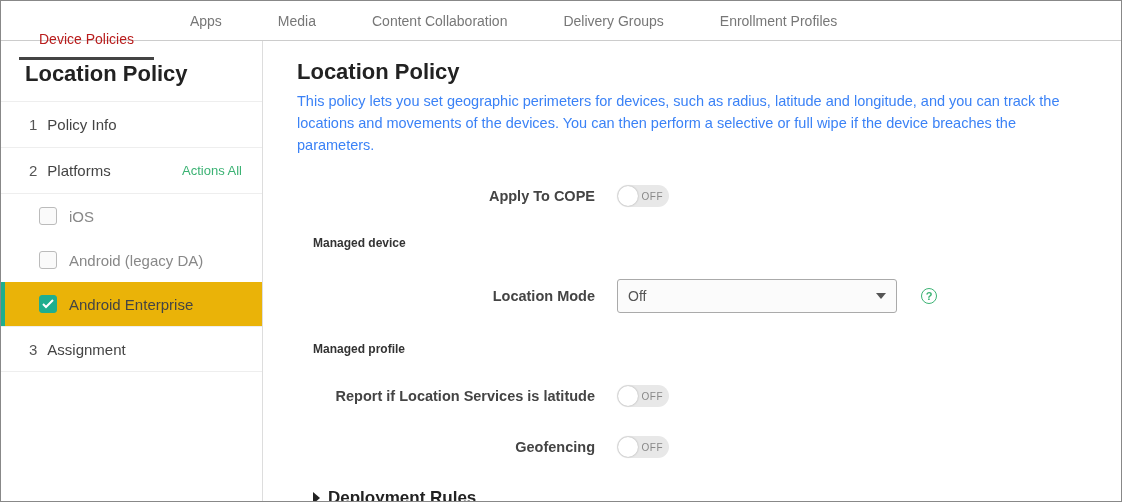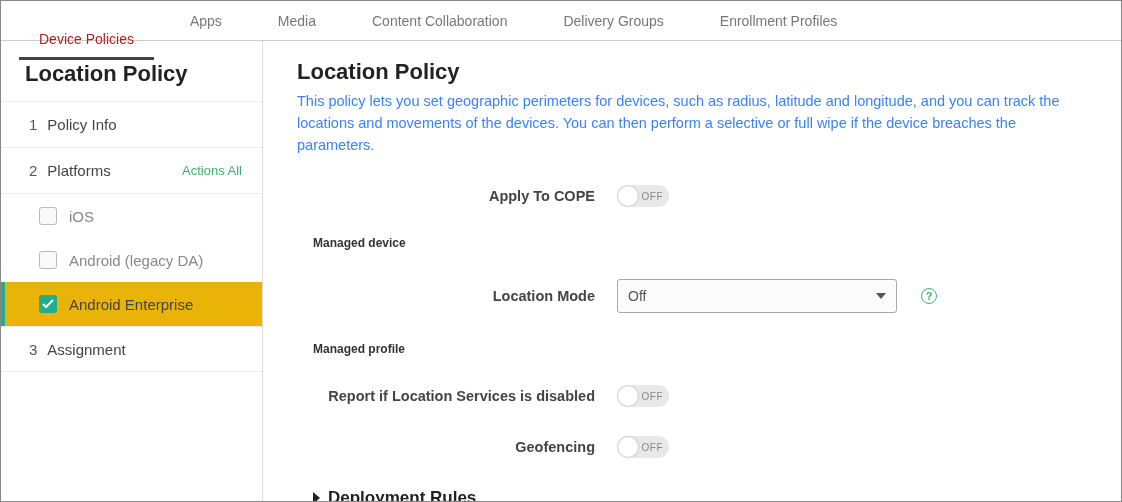--- a/index.html
+++ b/index.html
@@ -220,21 +220,21 @@
       <div class="dropdown">
         <span>Off</span>
         <span class="caret-down"></span>
       </div>
       <div class="help">?</div>
     </div>
 
     <div class="section-head">Managed profile</div>
 
     <div class="form-row">
-      <div class="form-label">Report if Location Services is disabled</div>
+      <div class="form-label">Report if Location Services is latitude</div>
       <div class="toggle">
         <span class="knob"></span>
         <span class="txt">OFF</span>
       </div>
     </div>
 
     <div class="form-row">
       <div class="form-label">Geofencing</div>
       <div class="toggle">
         <span class="knob"></span>

